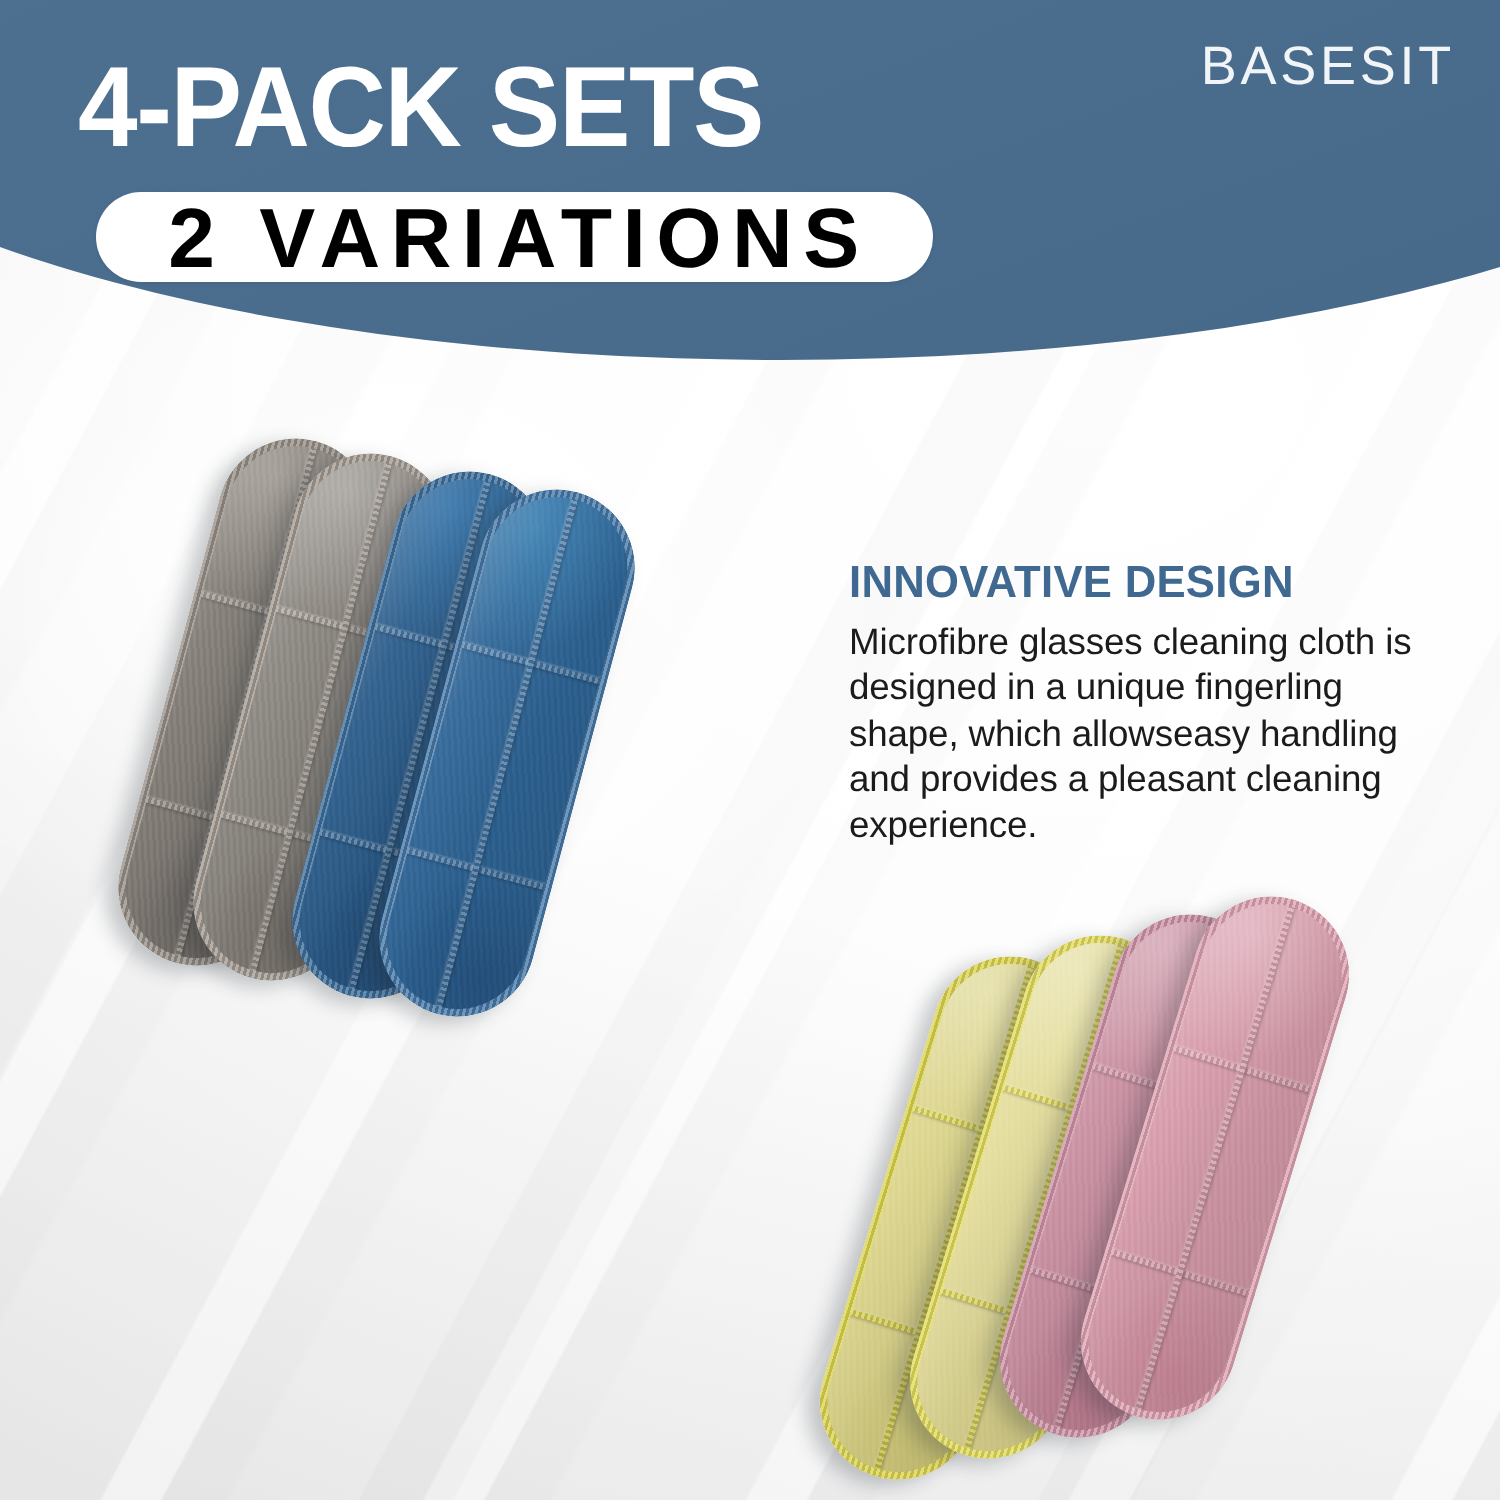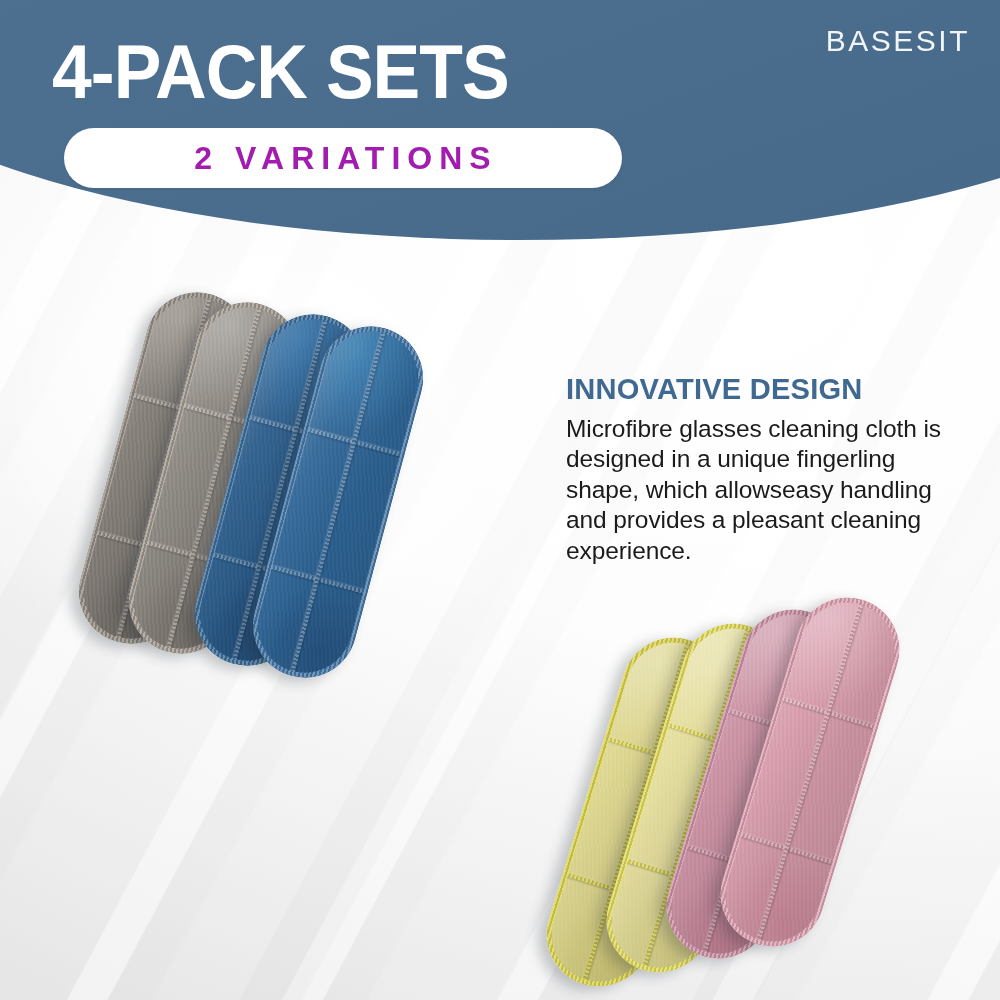--- a/index.html
+++ b/index.html
@@ -65,21 +65,21 @@
     background:#4a6f92;
     border-radius:0 0 50% 50% / 0 0 30% 30%;
   }
   .header-shape::after{
     content:"";position:absolute;inset:0;
     border-radius:inherit;
     background:linear-gradient(160deg, rgba(255,255,255,.05), rgba(0,0,0,.06));
   }
   .brand{
     position:absolute;right:30px;top:26px;
-    font-size:30px;line-height:1;
+    font-size:36px;line-height:1;
     font-weight:300;
     letter-spacing:2.5px;
     color:#f2f5f8;
     font-family:"Liberation Sans", sans-serif;
   }
   .title{
     position:absolute;left:52px;top:36px;
     font-size:76px;line-height:.96;
     font-weight:bold;
     letter-spacing:-1px;
@@ -90,23 +90,23 @@
   }
   .badge{
     position:absolute;left:64px;top:128px;
     width:558px;height:60px;
     background:#ffffff;
     border-radius:30px;
     display:flex;align-items:center;justify-content:center;
     box-shadow:0 1px 3px rgba(0,0,0,.08);
   }
   .badge span{
-    font-size:32px;font-weight:bold;
+    font-size:56px;font-weight:bold;
     letter-spacing:7px;
-    color:#a21caf;
+    color:#000000;
     transform:translateX(3px);
     white-space:nowrap;
   }
 
   
   .feature{position:absolute;}
   .feature h2{
     margin:0 0 8px 0;
     font-size:30px;font-weight:bold;
     letter-spacing:.2px;

